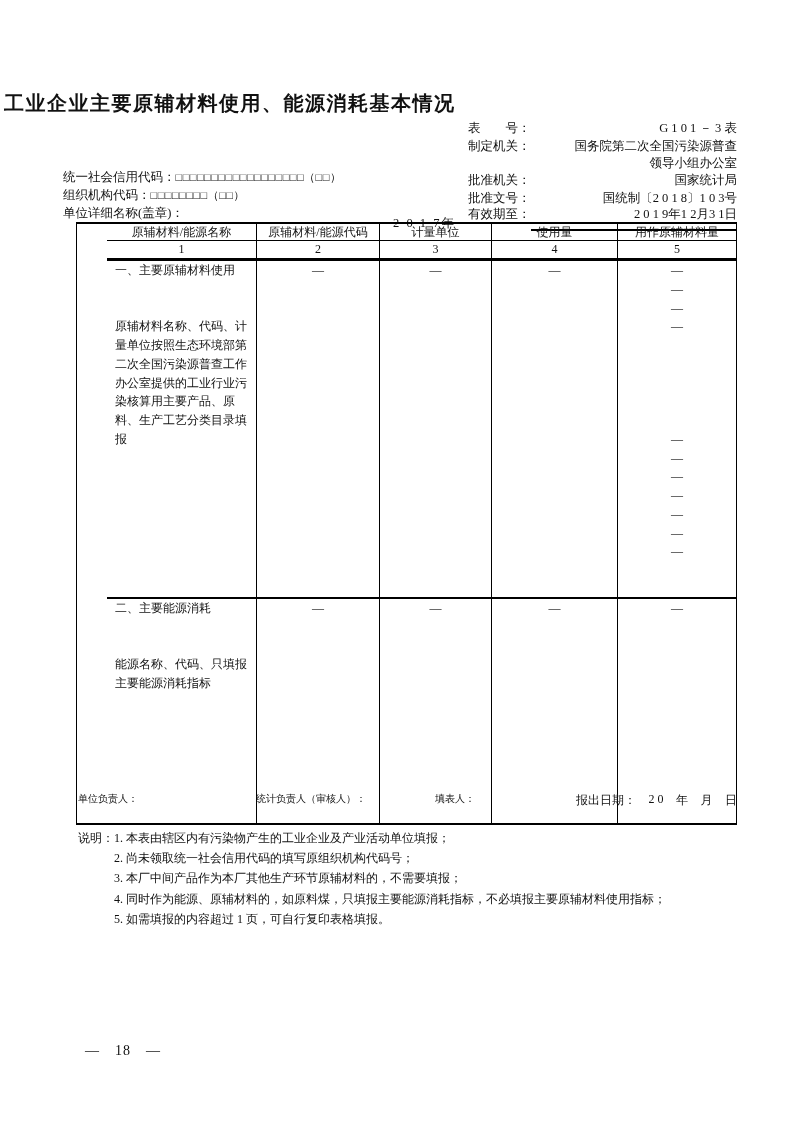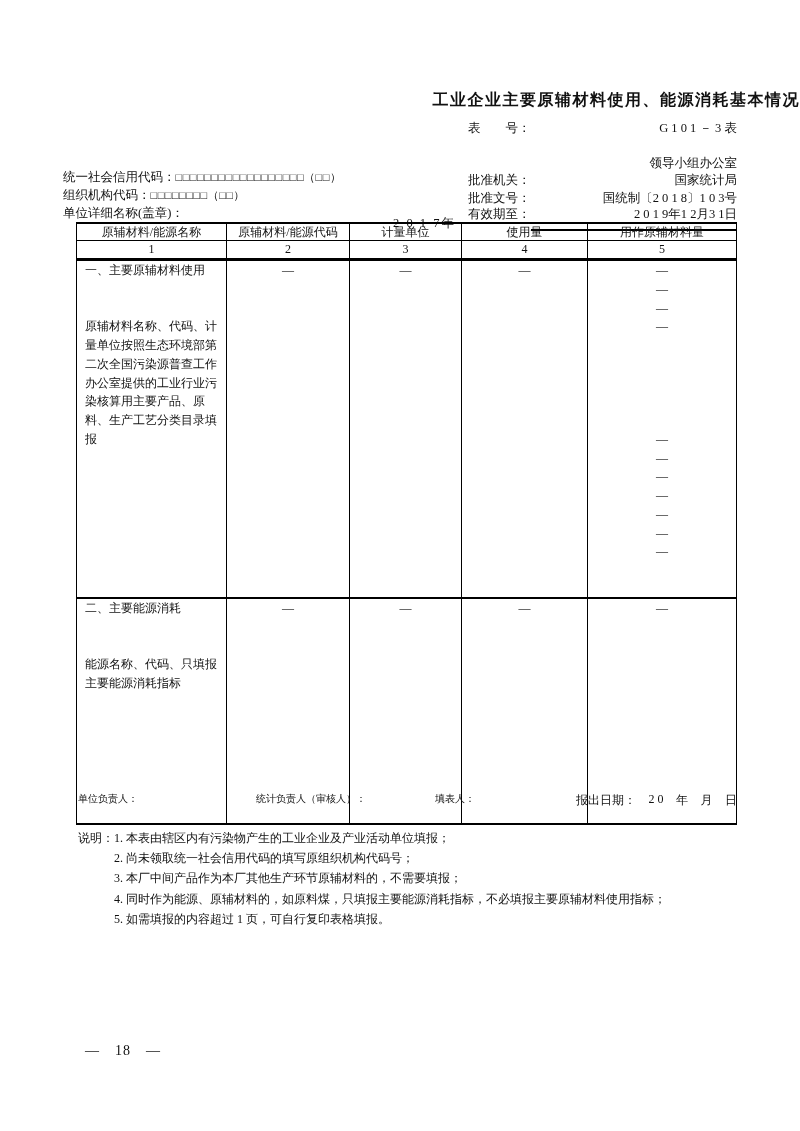--- a/index.html
+++ b/index.html
@@ -1,36 +1,36 @@
 <!DOCTYPE html>
 <html><head>
 <meta charset="utf-8">
 <style>
   * { margin:0; padding:0; box-sizing:border-box; }
   body { background:#e8e8e8; font-family:"Liberation Serif","DejaVu Serif",serif; color:#111; }
   .page { position:relative; width:800px; height:1131px; background:#ffffff; margin:0 auto; overflow:hidden; }
 
-  .title { position:absolute; top:90px; left:4px; right:0; text-align:right;
-           font-size:16px; font-weight:bold; letter-spacing:1.5px; }
+  .title { position:absolute; top:90px; left:4px; right:0; text-align:left;
+           font-size:20px; font-weight:bold; letter-spacing:1.5px; }
 
   
   .mr-row { position:absolute; left:468px; width:269px; display:flex;
             justify-content:space-between; font-size:12.5px; line-height:17px; white-space:nowrap; }
   .mr-label { text-align:left; }
   .mr-value { flex:1; text-align:right; }
   .mr-value.u { border-bottom:2px solid #000; padding-bottom:6px; }
 
   .ml-row { position:absolute; left:63px; font-size:12.5px; line-height:17px; white-space:nowrap; }
   .boxes { font-size:11px; letter-spacing:0.5px; }
   .year { position:absolute; left:393px; top:215px; font-size:12.5px; letter-spacing:2px; }
 
   
   .ftable { position:absolute; left:76px; top:222px; width:661px;
             border:1px solid #000; border-top:2px solid #000; border-bottom:2px solid #000;
-            font-size:12px; }
+            font-size:12px;padding-left:30px; }
   .trow { display:grid; grid-template-columns:150px 123px 112px 126px auto; }
   .cell { border-right:1px solid #000; overflow:hidden; }
   .cell:last-child { border-right:none; }
   .thead .cell { height:16px; line-height:16px; text-align:center; }
   .thead { border-bottom:1px solid #000; }
   .tnums .cell { height:17px; line-height:17px; text-align:center; }
   .tnums { border-bottom:3px solid #000; }
   .sec1 { border-bottom:2px solid #000; }
   .sec1 .cell { height:336px; }
   .sec2 .cell { height:224px; }
@@ -54,20 +54,24 @@
 </head>
 <body>
 
 <div class="page">
 
   <h1 class="title">工业企业主要原辅材料使用、能源消耗基本情况</h1>
 
   <div class="mr-row" style="top:120px">
     <span class="mr-label">表　　号：</span>
     <span class="mr-value">G 1 0 1 － 3 表</span>
+  </div>
+  <div class="mr-row" style="top:138px">
+    <span class="mr-label">制定机关：</span>
+    <span class="mr-value">国务院第二次全国污染源普查</span>
   </div>
   <div class="mr-row" style="top:155px">
     <span class="mr-label"></span>
     <span class="mr-value">领导小组办公室</span>
   </div>
   <div class="mr-row" style="top:172px">
     <span class="mr-label">批准机关：</span>
     <span class="mr-value">国家统计局</span>
   </div>
   <div class="mr-row" style="top:190px">

